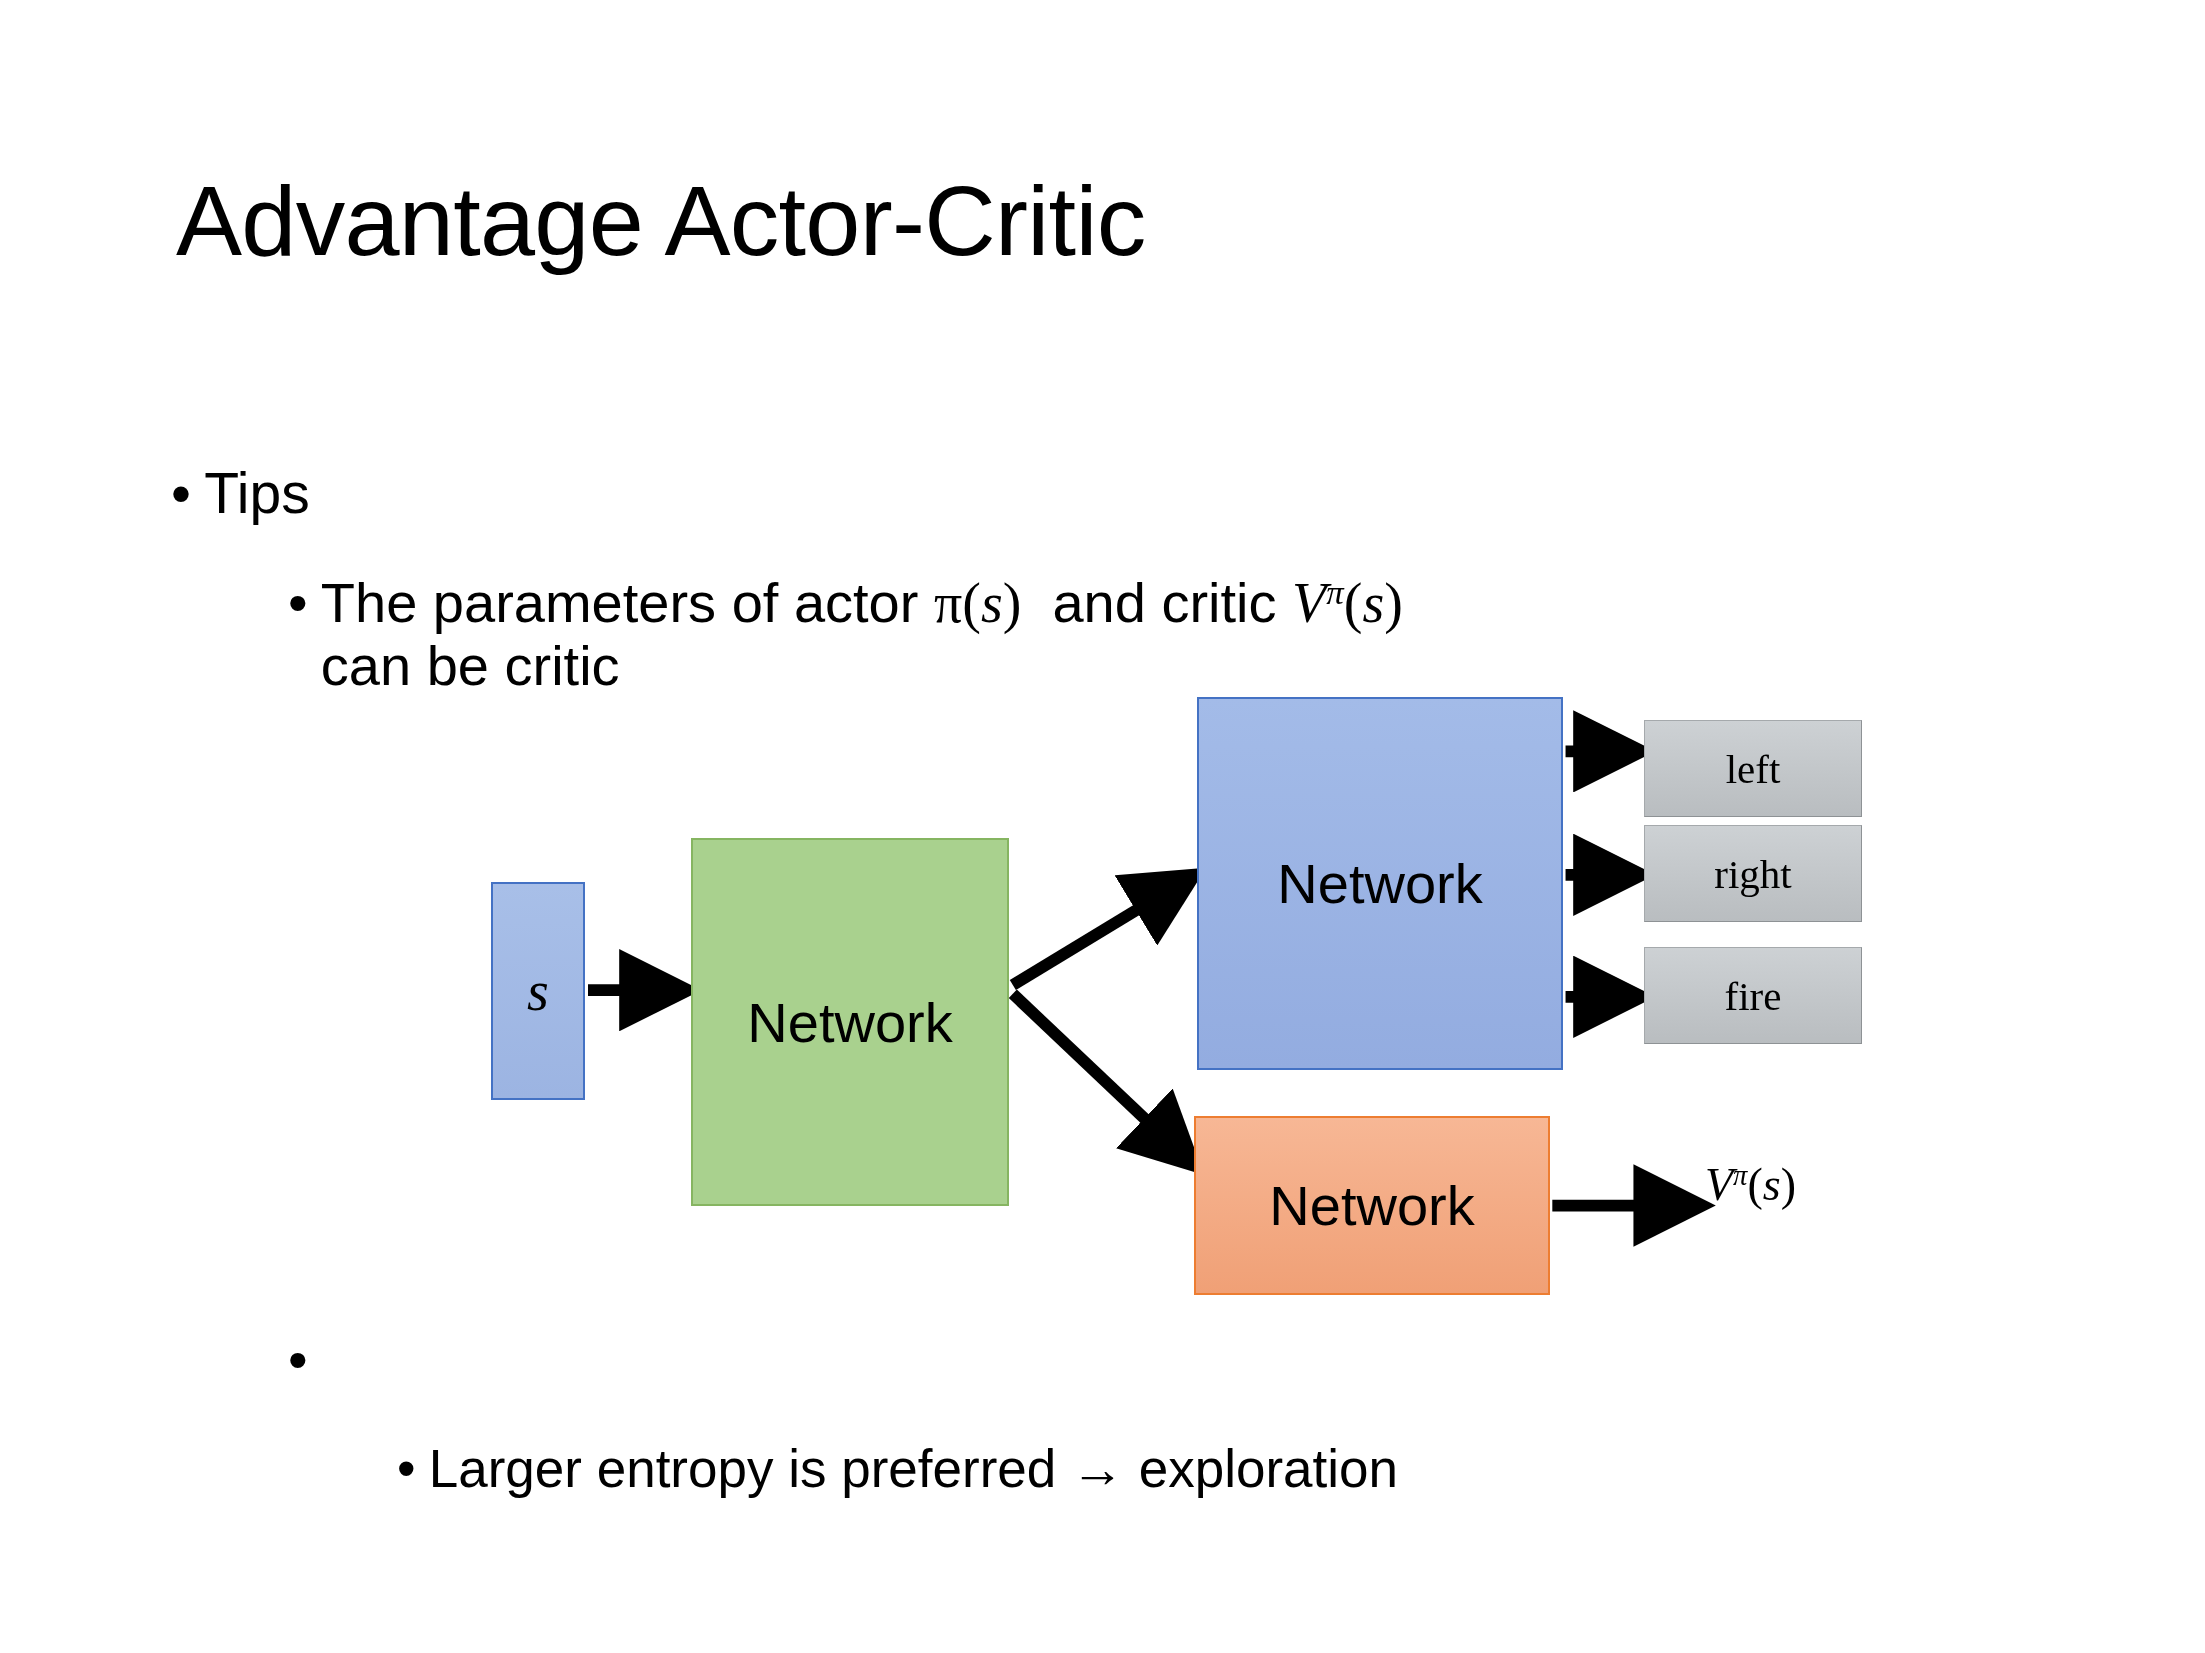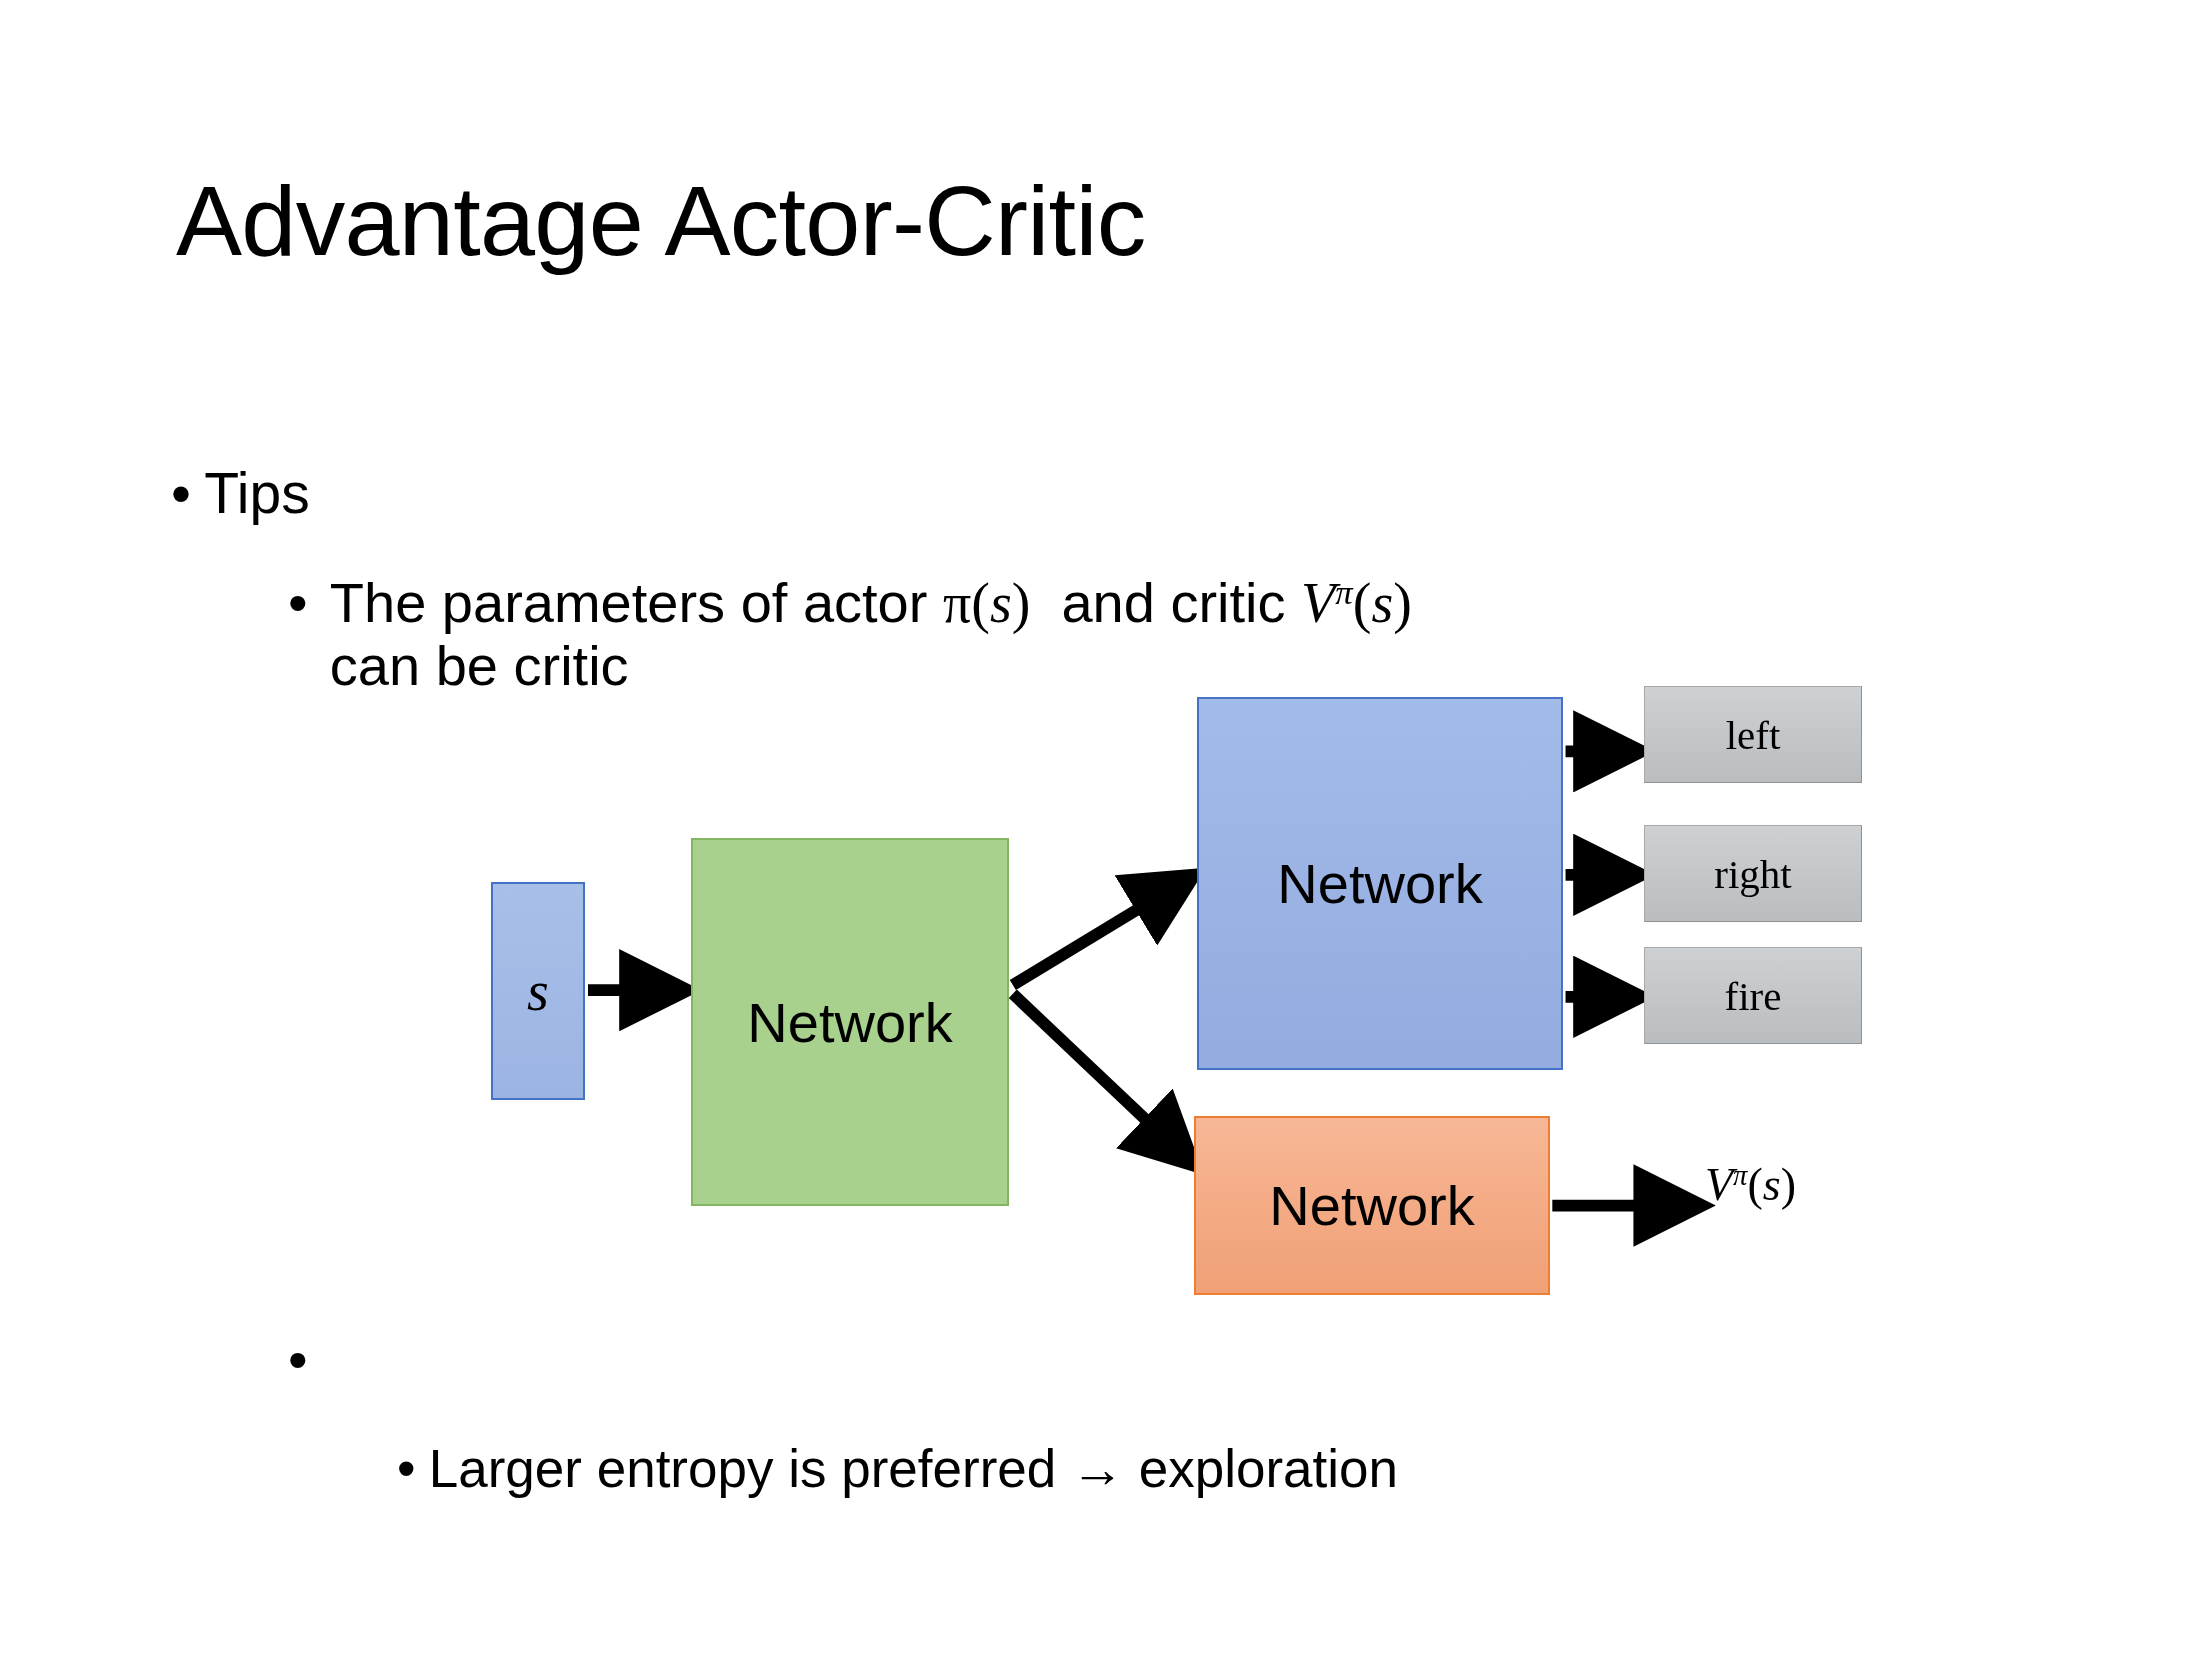--- a/index.html
+++ b/index.html
@@ -64,21 +64,21 @@
     top: 462px;
     font-size: 57px;
   }
 
   #bullet-shared {
     left: 288px;
     top: 572px;
     font-size: 56px;
     width: 1713px;
   }
-  #bullet-shared .btext { display: block; margin-left: 9px; }
+  #bullet-shared .btext { display: block; }
 
   #bullet-entropy {
     left: 288px;
     top: 1329px;
     font-size: 56px;
     width: 1764px;
   }
 
   #bullet-larger {
     left: 397px;
@@ -172,21 +172,21 @@
     border: 1.5px solid #a5a9ac;
     border-right-color: #8e9295;
     border-bottom-color: #8e9295;
     display: flex;
     align-items: center;
     justify-content: center;
     font-family: "Liberation Serif", serif;
     font-size: 41px;
     color: #000000;
   }
-  #box-left  { left: 1644px; top: 686px; }
+  #box-left  { left: 1644px; top: 720px; }
   #box-right { left: 1644px; top: 825px; }
   #box-fire  { left: 1644px; top: 947px; align-items: center; }
 
   
   #label-value {
     position: absolute;
     left: 1705px;
     top: 1161px;
     font-size: 46px;
     line-height: 1.0;

